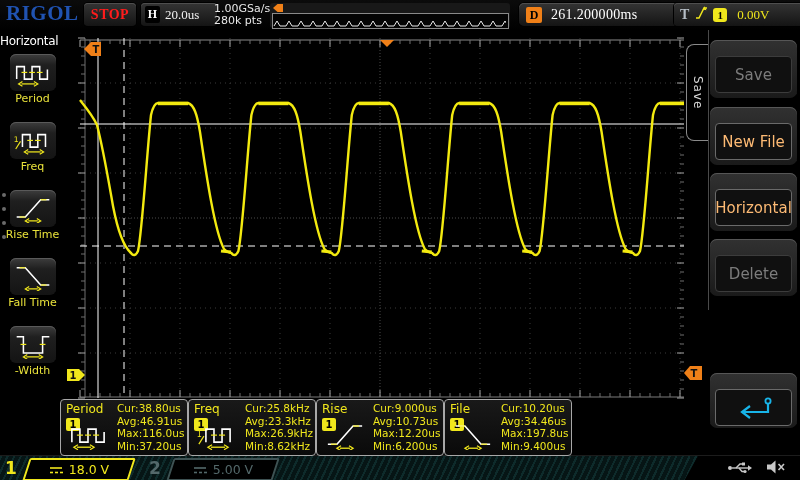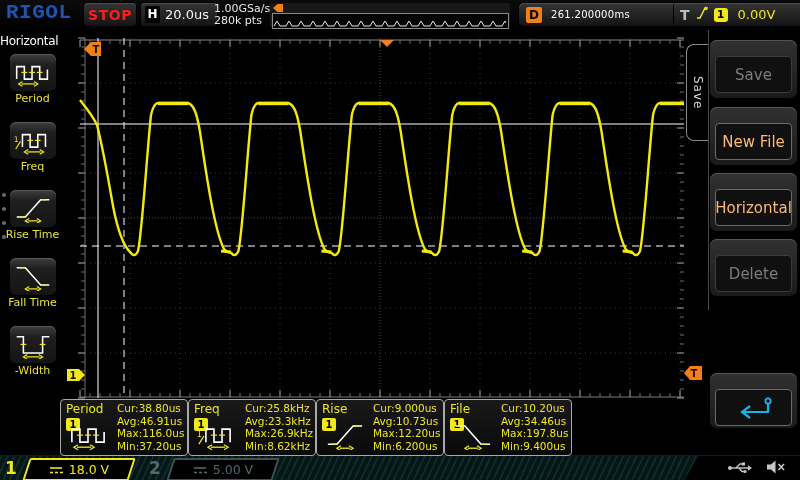--- a/index.html
+++ b/index.html
@@ -1,39 +1,39 @@
 <!DOCTYPE html>
 <html><head>
 <meta charset="utf-8">
 <style>
   html,body{margin:0;padding:0;background:#111;}
   #screen{position:relative;width:800px;height:480px;background:#000;overflow:hidden;
           font-family:"DejaVu Sans","Liberation Sans",sans-serif;}
   .abs{position:absolute;}
   
   #topbar{left:0;top:0;width:800px;height:30px;background:linear-gradient(#0b0b0b,#000);}
-  #logo{left:6px;top:1px;font-family:Liberation Mono, monospace;font-weight:bold;
+  #logo{left:6px;top:1px;font-family:Liberation Serif, serif;font-weight:bold;
         font-size:21px;color:#2053b2;letter-spacing:.5px;}
   .chip{position:absolute;border-radius:4px;background:linear-gradient(#343434,#141414);
-        box-shadow:inset 0 1px 0 #4e4e4e,0 0 0 1px #000;display:flex;align-items:center;}
+        box-shadow:inset 0 1px 0 #4e4e4e,0 0 0 1px #000;display:flex;align-items:center;font-family:Liberation Serif, serif;}
   #stopbtn{left:84px;top:3px;width:52px;height:23px;justify-content:center;
            color:#ff1c1c;font-weight:bold;font-size:14px;letter-spacing:.5px;}
   #hbox{left:141px;top:3px;width:68px;height:23px;padding:0 4px;gap:5px;}
   #hbox .hletter{background:#000;color:#fff;font-weight:bold;font-size:12px;width:15px;height:17px;
         line-height:17px;text-align:center;border-radius:2px;}
   #hbox .hval{color:#f2f2f2;font-size:13px;}
   #ratebox{left:214px;top:3px;font-size:11px;color:#e8e8e8;line-height:12px;}
   #preview{left:270px;top:3px;width:240px;height:25px;background:#181818;border-radius:3px;}
   #pvmark{position:absolute;left:3px;top:1px;width:10px;height:8px;background:#f08018;
           clip-path:polygon(0 50%,45% 0,100% 0,100% 100%,45% 100%);}
   #pvbox{position:absolute;left:2px;top:10px;width:235px;height:14px;border:1px solid #8a8a8a;background:#040404;}
   #dbox{left:519px;top:3px;width:148px;height:23px;border-radius:5px;padding:0 7px;gap:9px;}
   #dbox .dletter{width:16px;height:16px;background:#f08018;color:#000;font-weight:bold;font-size:12px;
         text-align:center;line-height:16px;border-radius:2px;}
-  #dbox .dval{color:#fff;font-size:10px;letter-spacing:.3px;}
+  #dbox .dval{color:#fff;font-size:14px;letter-spacing:.3px;}
   #tbox{left:674px;top:3px;width:122px;height:23px;padding:0 6px;gap:6px;}
   #tbox .tletter{color:#b6bec6;font-weight:bold;font-size:14px;}
   #tbox .tch{width:14px;height:14px;background:#f0e71c;border-radius:3px;color:#000;font-weight:bold;
         font-size:11px;text-align:center;line-height:14px;}
   #tbox .tval{color:#f0e71c;font-size:13px;margin-left:4px;}
   
   #leftmenu{left:0;top:30px;width:65px;height:425px;background:#000;}
   #lm-title{width:65px;text-align:left;top:4px;color:#fff;font-size:12px;letter-spacing:-.3px;}
   #lm-items{left:0;top:21px;width:65px;}
   .lm-item{width:65px;height:65px;text-align:center;}

